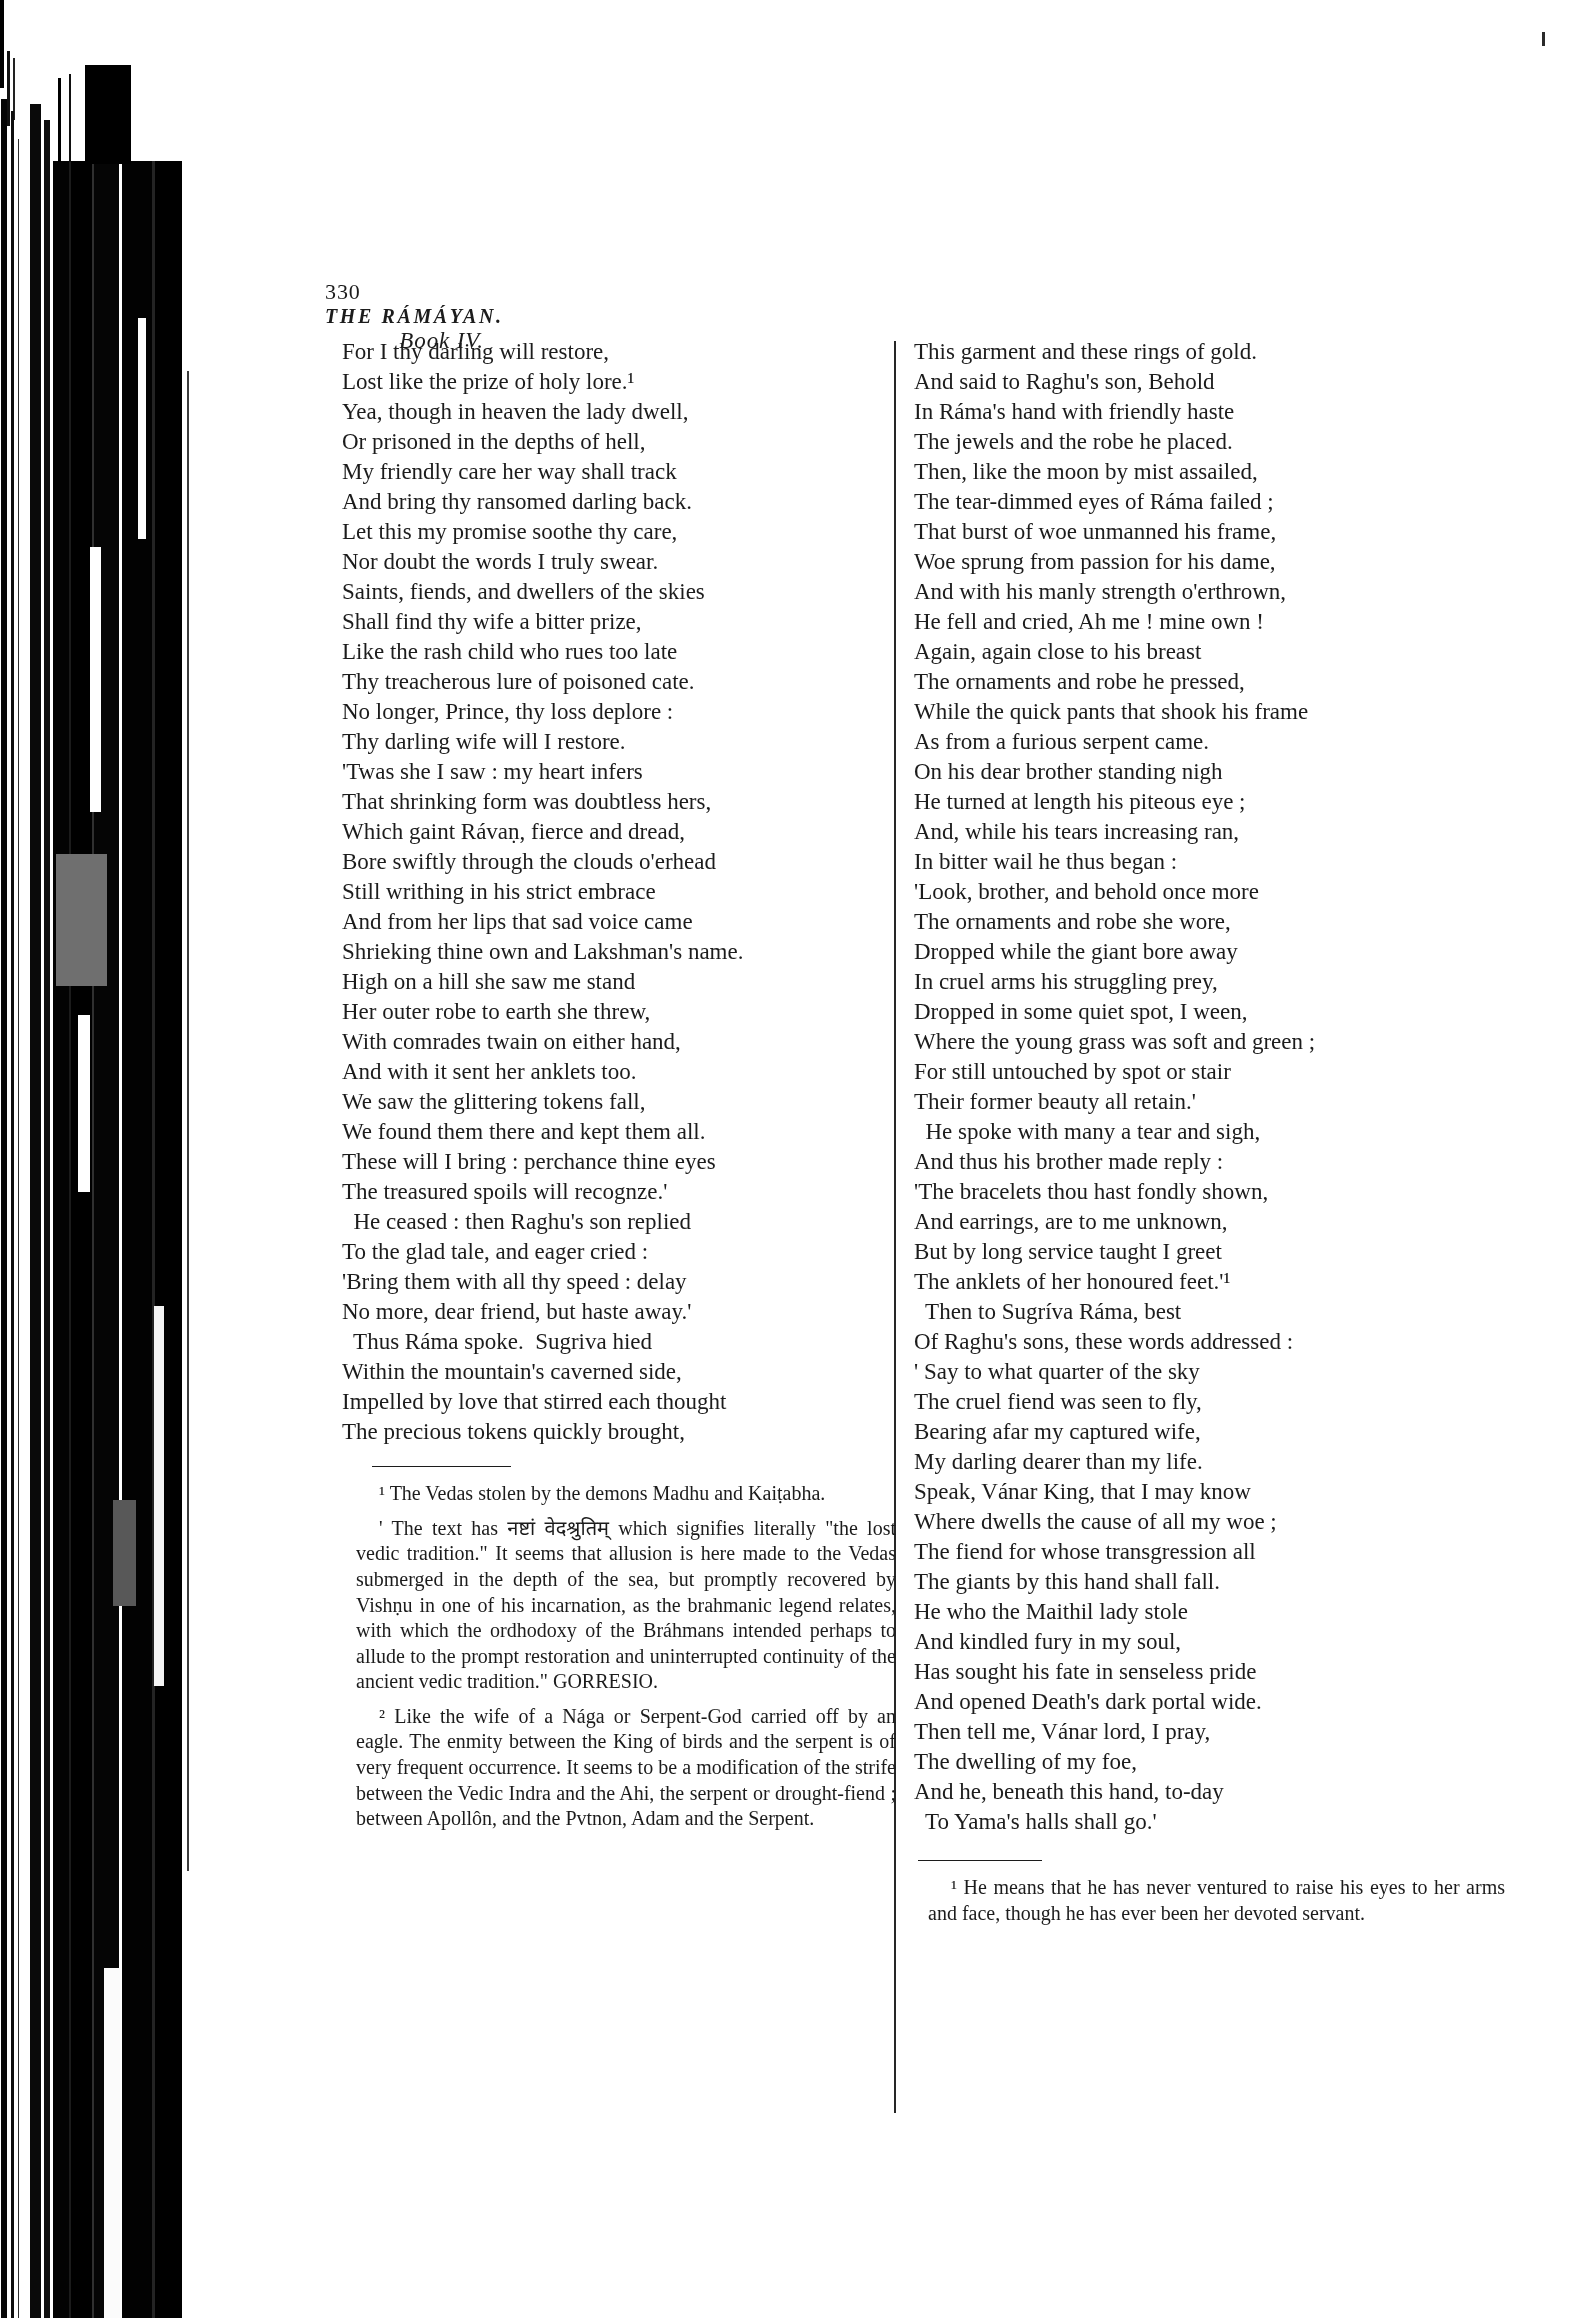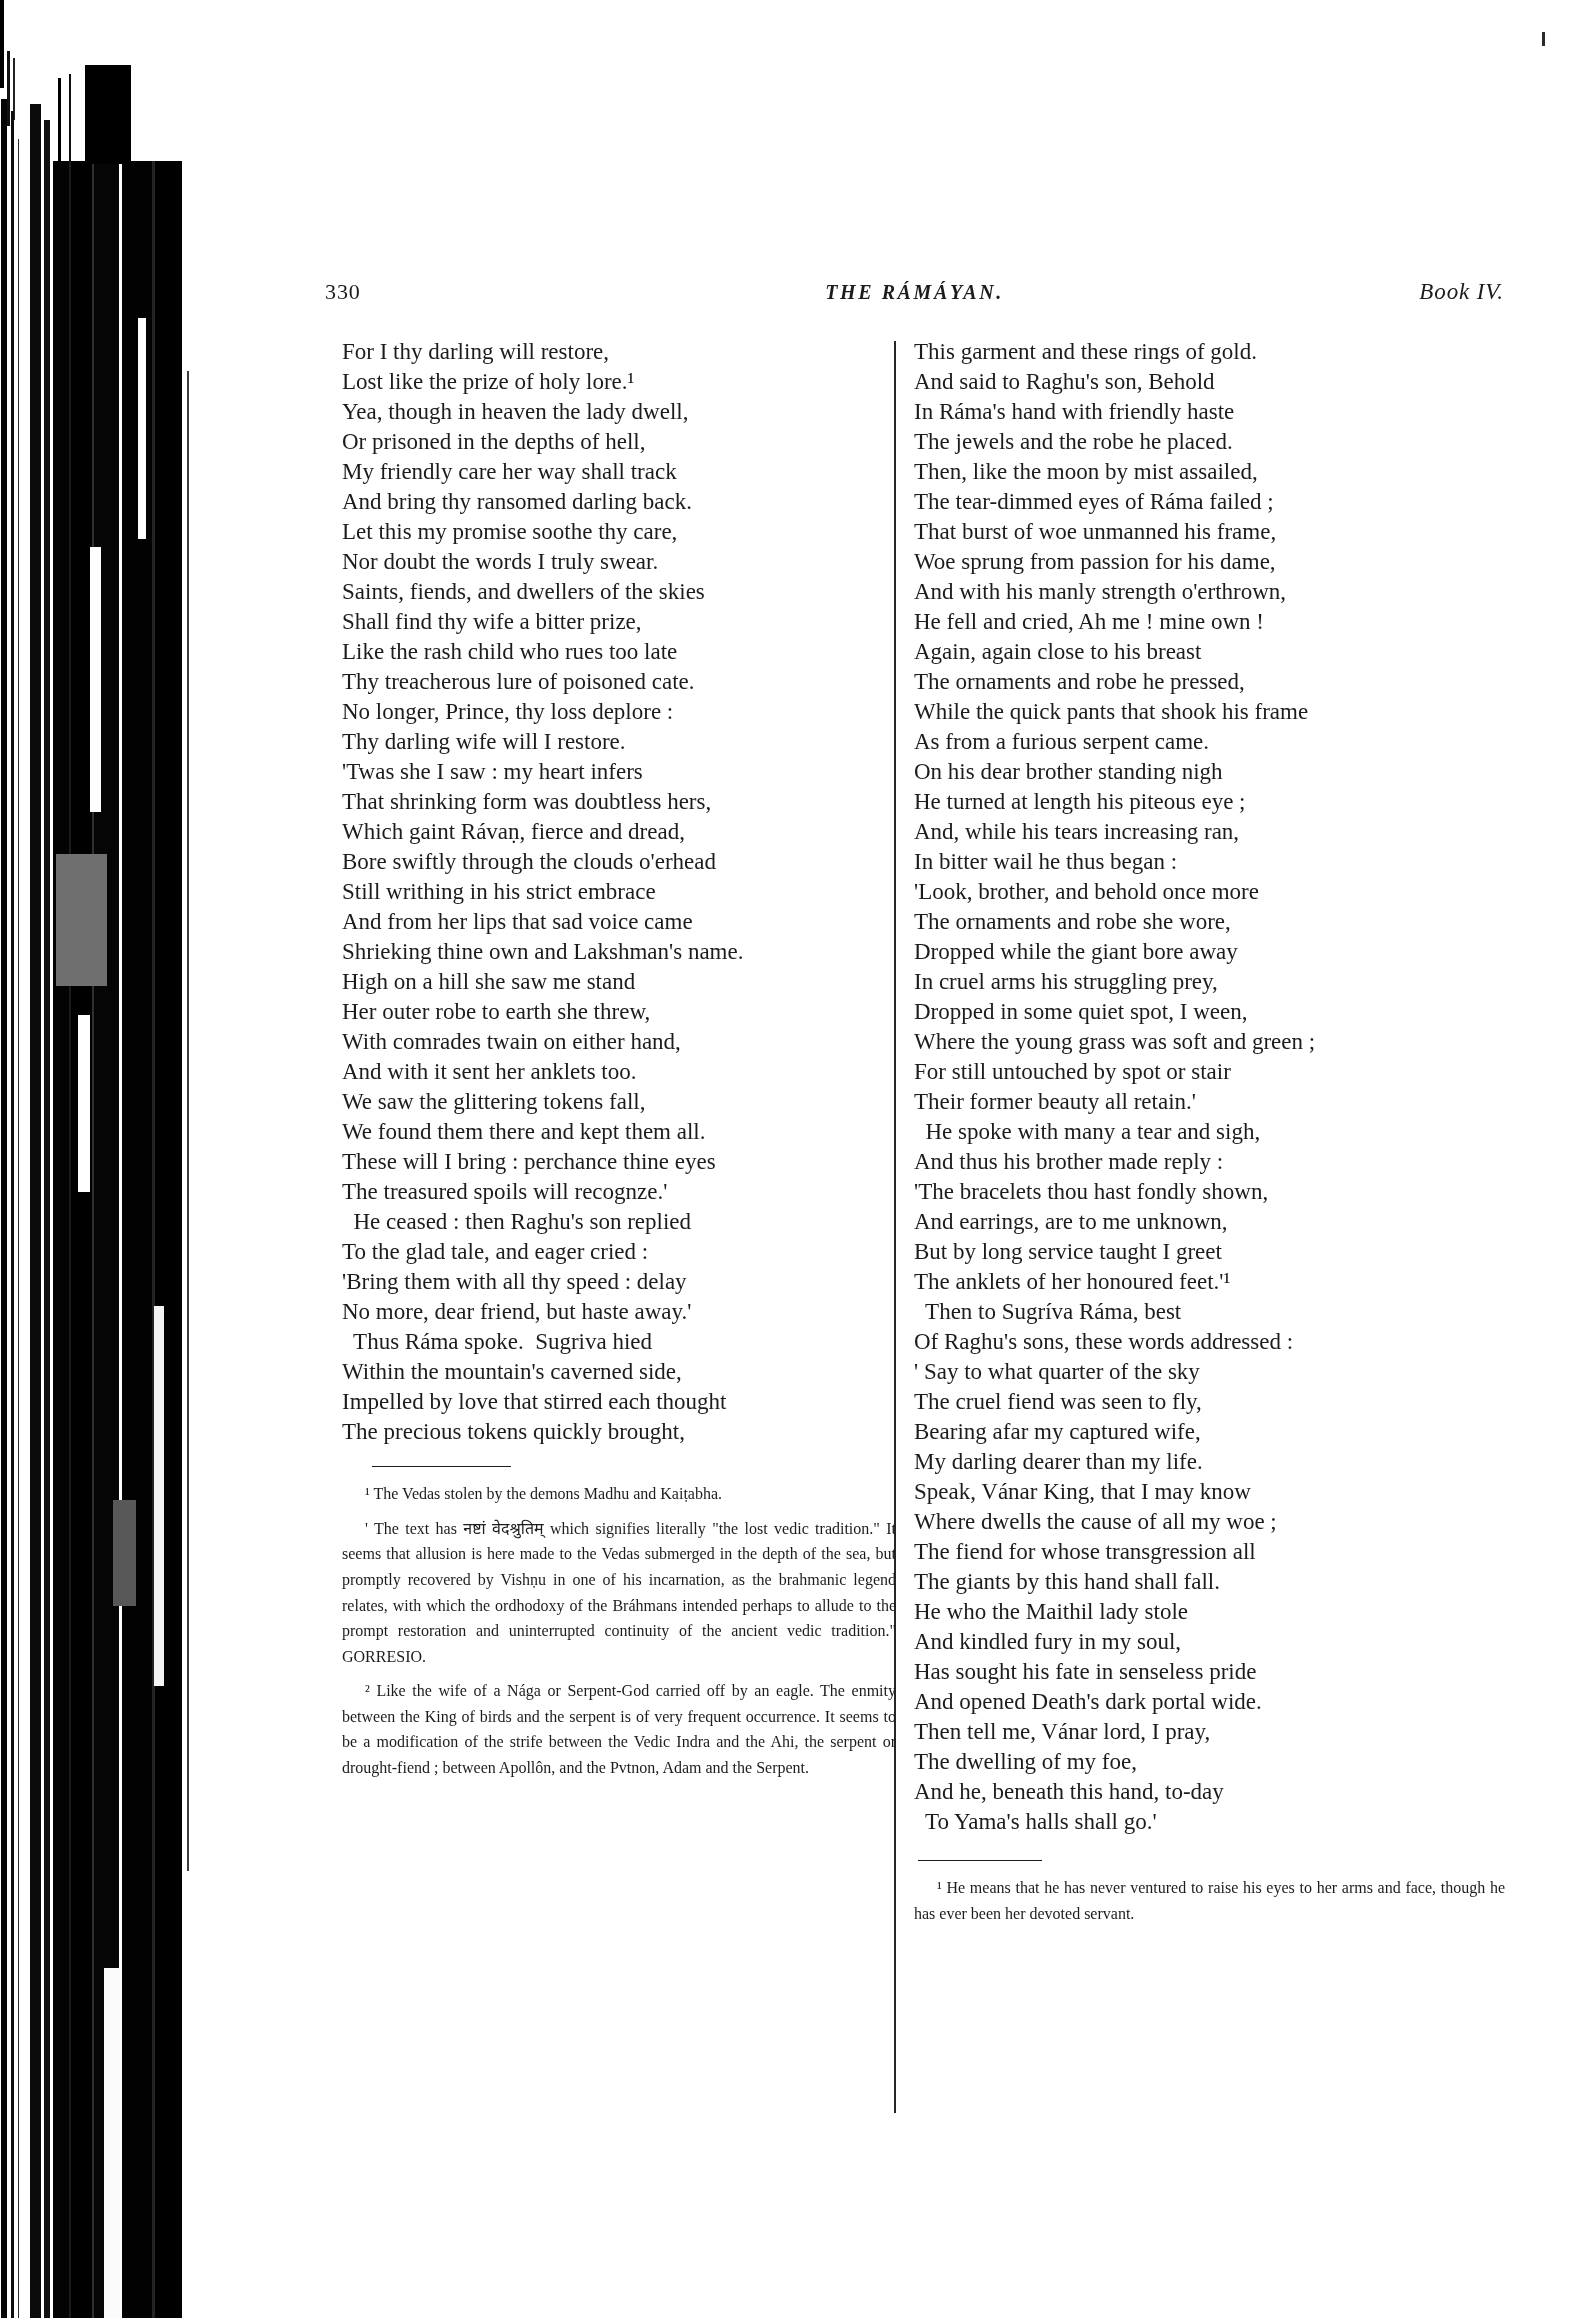--- a/index.html
+++ b/index.html
@@ -41,41 +41,42 @@
   .st-n { left:56px; top:854px; width:51px; height:132px; background:#6f6f6f; }
   .st-o { left:154px;top:1306px;width:9.7px; height:380px; background:#f4f4f4; }
   .st-p { left:104px;top:1968px;width:16px; height:350px; background:#fbfbfb; }
   .st-q { left:187px;top:371px; width:1.8px;  height:1500px; background:#3c3c3c; }
   .st-r { left:113px;top:1500px;width:23px; height:106px; background:#585858; }
   .corner-tick { position:absolute; left:1542px; top:32px; width:2.6px; height:14px; background:#2a2a2a; }
 
   
   .page-header {
     position:absolute; left:325px; top:279px; width:1179px;
-    display:flex; align-items:baseline;
+    display:flex; align-items:baseline;flex-direction:column;
   }
   .page-number { width:159px; font-size:22px; letter-spacing:0.9px; }
   .running-title { flex:1; text-align:center; font-size:20px; font-style:italic; font-weight:700; letter-spacing:2.6px; }
   .book-label { width:159px; text-align:right; font-size:23px; font-style:italic; letter-spacing:0.9px; }
 
   
   .col-left  { position:absolute; left:342px;  top:337px; width:554px; }
   .col-right { position:absolute; left:914px; top:337px; width:591px; }
   .column-divider { position:absolute; left:894px; top:341px; width:1.8px; height:1772px; background:#262626; }
 
   .verse-line { white-space:pre; font-size:23px; line-height:30px; }
 
   .fn-rule { width:139px; border-top:1.8px solid #1c1c1c; margin:19.4px 0 14px 30px; }
   .col-right .fn-rule { margin:23px 0 14px 3.5px; width:124px; }
 
   .footnotes { }
   .fn-para {
-    font-size:16px; line-height:25.6px;
+    font-size:20px; line-height:25.6px;
     text-align:justify; text-indent:23px;
     margin-bottom:8.8px;
+    margin-left:14px;
   }
 </style>
 </head>
 <body>
 
 <div class="page">
 
   <div class="scan-artifact">
     <div class="streak st-a"></div>
     <div class="streak st-b"></div>

